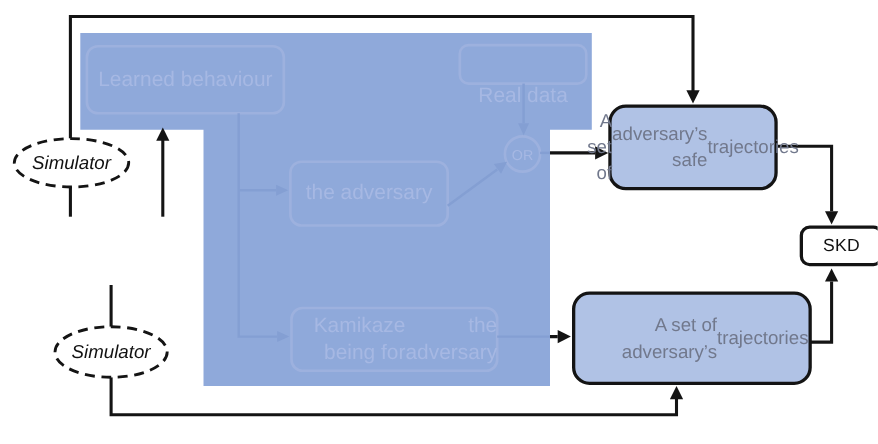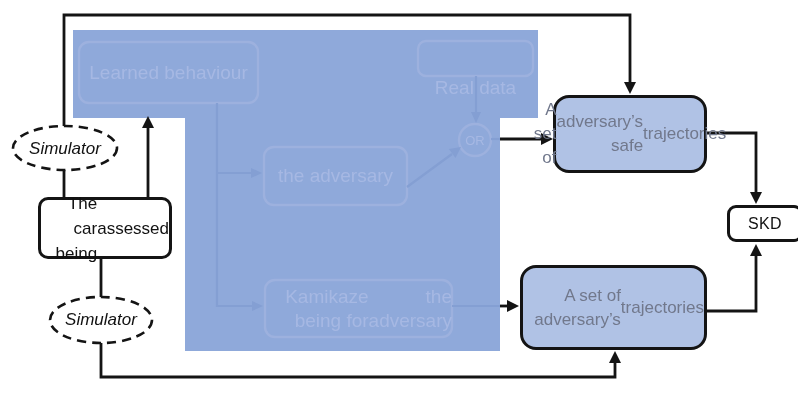--- a/index.html
+++ b/index.html
@@ -10,21 +10,21 @@
   #wires{position:absolute;left:0;top:0;z-index:1;}
   .node{position:absolute;z-index:2;display:flex;flex-direction:row;align-items:center;justify-content:center;text-align:right;box-sizing:border-box;}
   .line{display:block;}
   
   .white-box{background:#ffffff;border:3px solid var(--line_black);border-radius:10px;color:#111;}
   .car-box{left:38px;top:197px;width:134px;height:62px;font-size:17px;line-height:25px;}
   .skd-box{left:727px;top:205px;width:76px;height:37px;border-radius:9px;font-size:16px;line-height:18px;letter-spacing:.3px;}
   
   .blue-box{background:var(--box_fill_blue);border:3.2px solid var(--line_black);border-radius:16px;color:var(--box_text_gray);font-size:17px;line-height:24px;}
   .safe-box{left:553px;top:95px;width:154px;height:78px;}
-  .kami-box{left:520px;top:265px;width:187px;height:85px;}
+  .kami-box{left:520px;top:265px;width:218px;height:85px;}
   
   .sim-label{color:#111;font-size:17px;line-height:18px;font-style:italic;}
   .sim1{left:13px;top:127px;width:104px;height:43px;}
   .sim2{left:50px;top:297px;width:102px;height:46px;}
   
   .ghost-label{color:var(--ghost_text);font-size:19px;line-height:24px;}
   .ghost-learned{left:79px;top:42px;width:179px;height:61px;}
   .ghost-real{left:418px;top:41px;width:115px;height:35px;font-size:19px;margin-top:29px;}
   .ghost-safe{left:264px;top:147px;width:143px;height:58px;}
   .ghost-kami{left:265px;top:280px;width:187px;height:57px;}
@@ -85,24 +85,20 @@
   </svg>
 
   <div class="node sim-label sim1">
     <span class="line">Simulator</span>
   </div>
 
   <div class="node sim-label sim2">
     <span class="line">Simulator</span>
   </div>
 
-  <div class="node white-box car-box">
-    <span class="line">The car being</span>
-    <span class="line">assessed</span>
-  </div>
 
   <div class="node ghost-label ghost-learned">
     <span class="line">Learned behaviour</span>
   </div>
 
   <div class="node ghost-label ghost-real">
     <span class="line">Real data</span>
   </div>
 
   <div class="node ghost-label ghost-safe">

